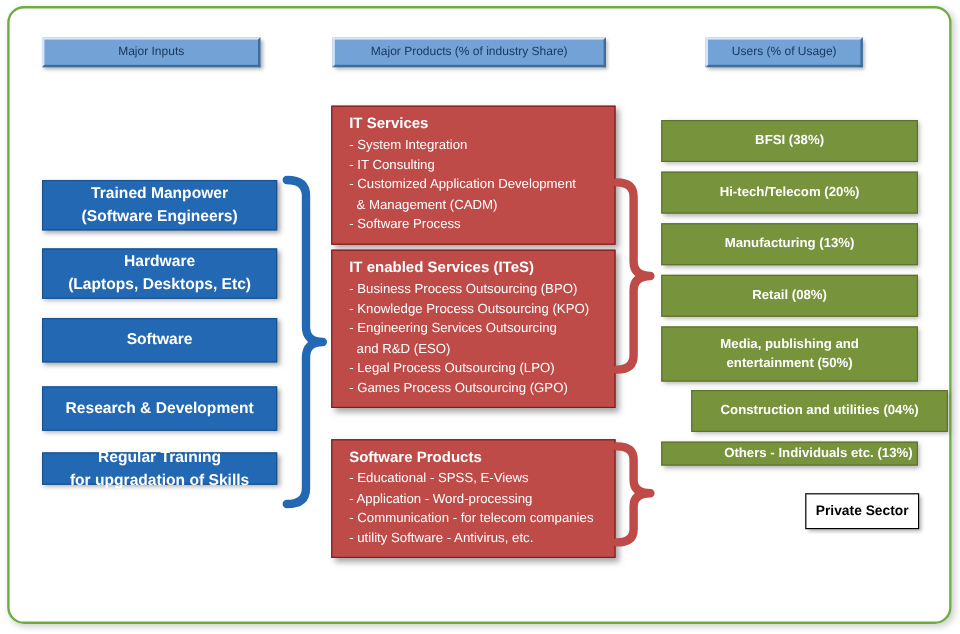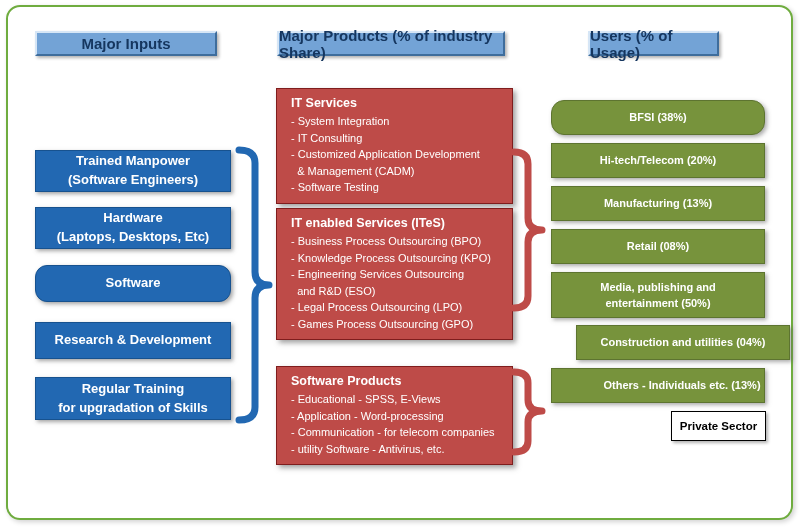--- a/index.html
+++ b/index.html
@@ -1,38 +1,38 @@
 <!DOCTYPE html>
 <html style="--frame-green: #6fac3f; --header-blue: #73a3d6; --header-text: #15365f; --input-blue: #2268b2; --product-red: #be4b48; --user-green: #77933c; --brace-blue: #2268b2; --brace-red: #be4b48;"><head>
 <meta charset="utf-8">
 <style>
   html,body{margin:0;padding:0;background:#ffffff;font-family:"Liberation Sans",sans-serif;}
   .canvas{position:relative;width:800px;height:528px;background:#ffffff;overflow:hidden;}
   .frame{position:absolute;left:6px;top:5px;right:7px;bottom:8px;border:2px solid var(--frame-green);border-radius:14px;box-shadow:2px 2px 5px rgba(0,0,0,0.18);}
   .hdr{position:absolute;top:31px;height:25px;box-sizing:border-box;display:flex;align-items:center;justify-content:center;
-       font-weight:bold;font-size:15px;color:var(--header-text);background:var(--header-blue);
+       font-weight:normal;font-size:10px;color:var(--header-text);background:var(--header-blue);
        border-top:2px solid #d6e6f6;border-left:2px solid #d6e6f6;border-right:2px solid #3e6d9c;border-bottom:2px solid #3e6d9c;
        box-shadow:2px 2px 3px rgba(0,0,0,0.3);}
   .hdr1{left:35px;width:182px;}
   .hdr2{left:277px;width:228px;}
   .hdr3{left:588px;width:131px;}
   .bluebox{position:absolute;left:35px;width:196px;box-sizing:border-box;background:var(--input-blue);color:#fff;
        font-weight:bold;font-size:13px;line-height:1.45;display:flex;align-items:center;justify-content:center;text-align:center;
        white-space:pre-line;border:1px solid #17528f;box-shadow:2px 2px 4px rgba(90,90,90,0.55);}
-  .b1{top:150px;height:42px;} .b2{top:207px;height:42px;} .b3{top:265px;height:37px;border-radius:12px;} .b4{top:322px;height:37px;} .b5{top:377px;height:43px;}
+  .b1{top:150px;height:42px;} .b2{top:207px;height:42px;} .b3{top:265px;height:37px;} .b4{top:322px;height:37px;} .b5{top:377px;height:27px;}
   .redbox{position:absolute;left:276px;width:237px;box-sizing:border-box;background:var(--product-red);color:#fff;
        padding:7px 14px;border:1px solid #7f1d1d;box-shadow:3px 3px 5px rgba(90,90,90,0.55);}
   .r1{top:88px;} .r2{top:208px;} .r3{top:366px;}
   .rtitle{font-size:12.5px;font-weight:bold;margin-bottom:3px;}
   .ritem{font-size:11px;line-height:1.5;white-space:pre-wrap;}
   .greenbox{position:absolute;left:551px;width:214px;box-sizing:border-box;background:var(--user-green);color:#fff;
        font-weight:bold;font-size:11px;line-height:1.5;display:flex;align-items:center;justify-content:center;text-align:center;
        white-space:pre-line;border:1px solid #5d7430;box-shadow:2px 2px 4px rgba(90,90,90,0.5);}
-  .g1{top:100px;height:35px;border-radius:13px;} .g2{top:143px;height:35px;} .g3{top:186px;height:35px;} .g4{top:229px;height:35px;}
-  .g5{top:272px;height:46px;} .g6{top:325px;height:35px;margin-left:25px;} .g7{top:368px;height:35px;padding-left:48px;}
+  .g1{top:100px;height:35px;} .g2{top:143px;height:35px;} .g3{top:186px;height:35px;} .g4{top:229px;height:35px;}
+  .g5{top:272px;height:46px;} .g6{top:325px;height:35px;margin-left:25px;} .g7{top:368px;height:20px;padding-left:48px;}
   .whitebox{position:absolute;top:411px;height:30px;box-sizing:border-box;background:#ffffff;border:1px solid #000;
        color:#000;font-weight:bold;font-size:11.5px;display:flex;align-items:center;justify-content:center;
        box-shadow:2px 2px 3px rgba(0,0,0,0.3);}
   .w1{left:551px;width:90px;} .w2{left:671px;width:95px;}
   .overlay{position:absolute;left:0;top:0;pointer-events:none;}
   .brace{fill:none;stroke-width:7;stroke-linecap:round;stroke-linejoin:round;}
   .brace-blue{stroke:var(--brace-blue);}
   .brace-red{stroke:var(--brace-red);}
 </style>
 </head>
@@ -53,21 +53,21 @@
   <div class="bluebox b4">Research &amp; Development</div>
   <div class="bluebox b5">Regular Training
 for upgradation of Skills</div>
 
   <div class="redbox r1">
     <div class="rtitle">IT Services</div>
     <div class="ritem">- System Integration</div>
     <div class="ritem">- IT Consulting</div>
     <div class="ritem">- Customized Application Development
   &amp; Management (CADM)</div>
-    <div class="ritem">- Software Testing</div>
+    <div class="ritem">- Software Process</div>
   </div>
 
   <div class="redbox r2">
     <div class="rtitle">IT enabled Services (ITeS)</div>
     <div class="ritem">- Business Process Outsourcing (BPO)</div>
     <div class="ritem">- Knowledge Process Outsourcing (KPO)</div>
     <div class="ritem">- Engineering Services Outsourcing
   and R&amp;D (ESO)</div>
     <div class="ritem">- Legal Process Outsourcing (LPO)</div>
     <div class="ritem">- Games Process Outsourcing (GPO)</div>

